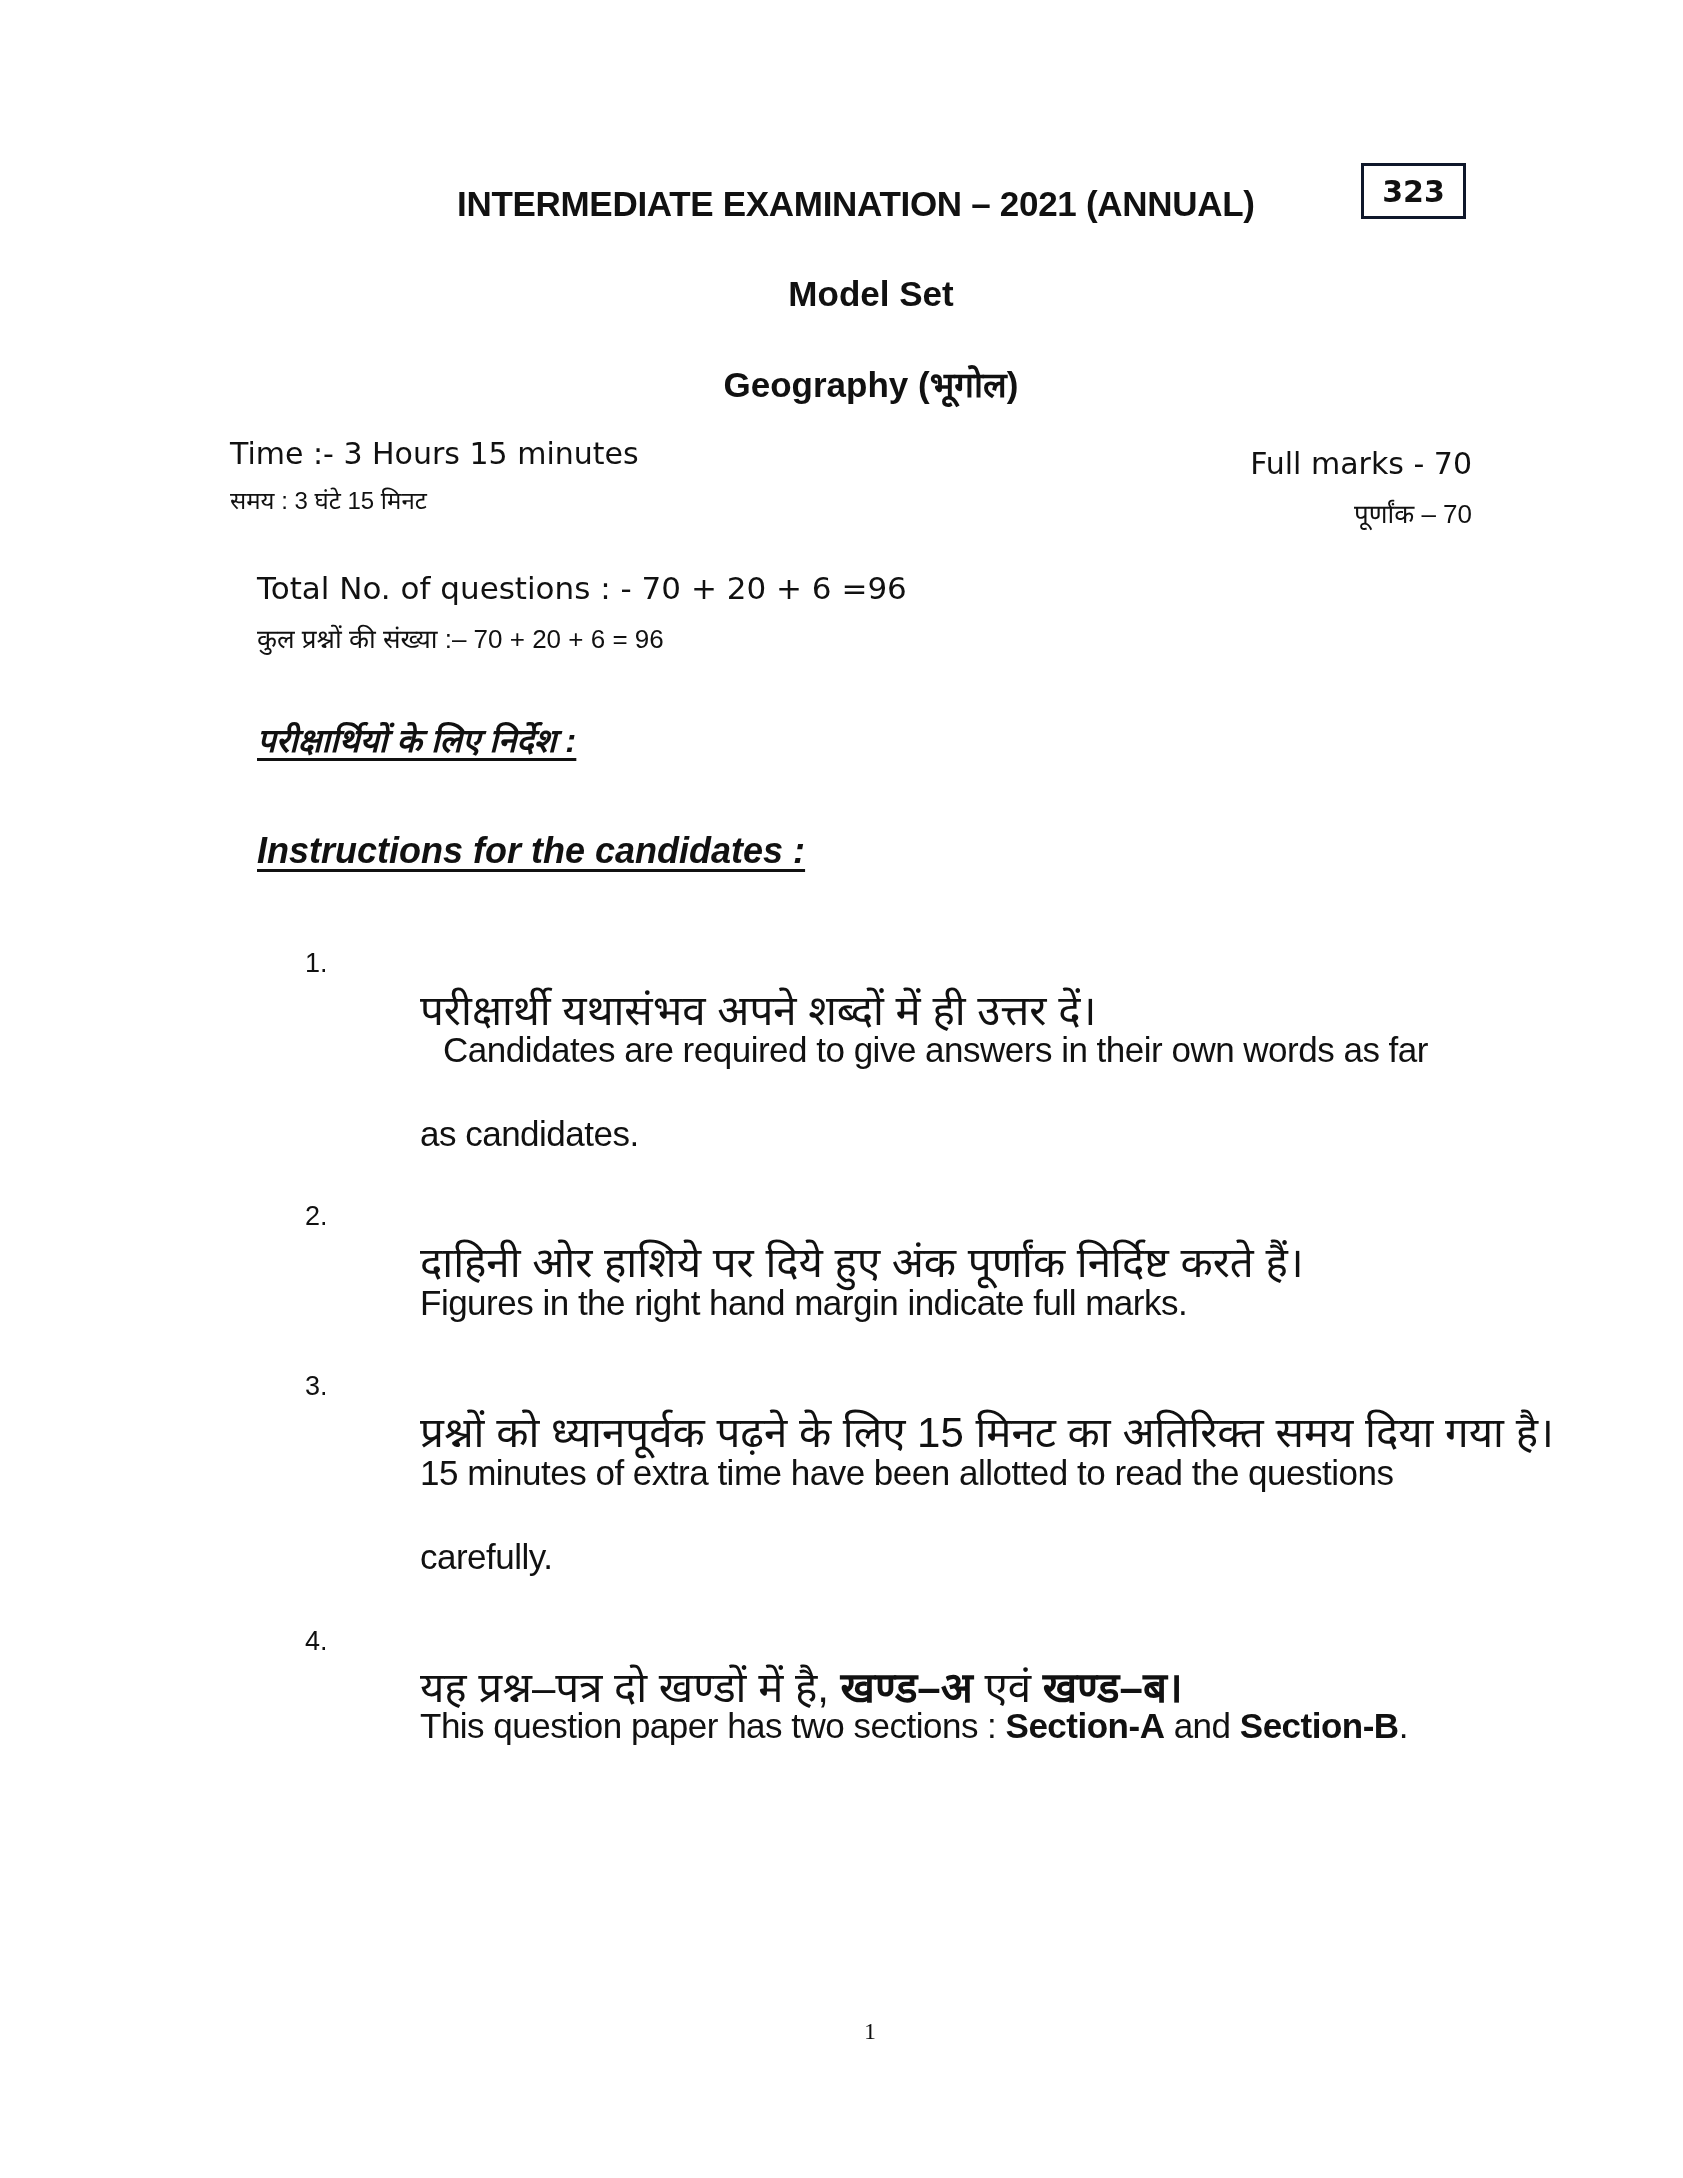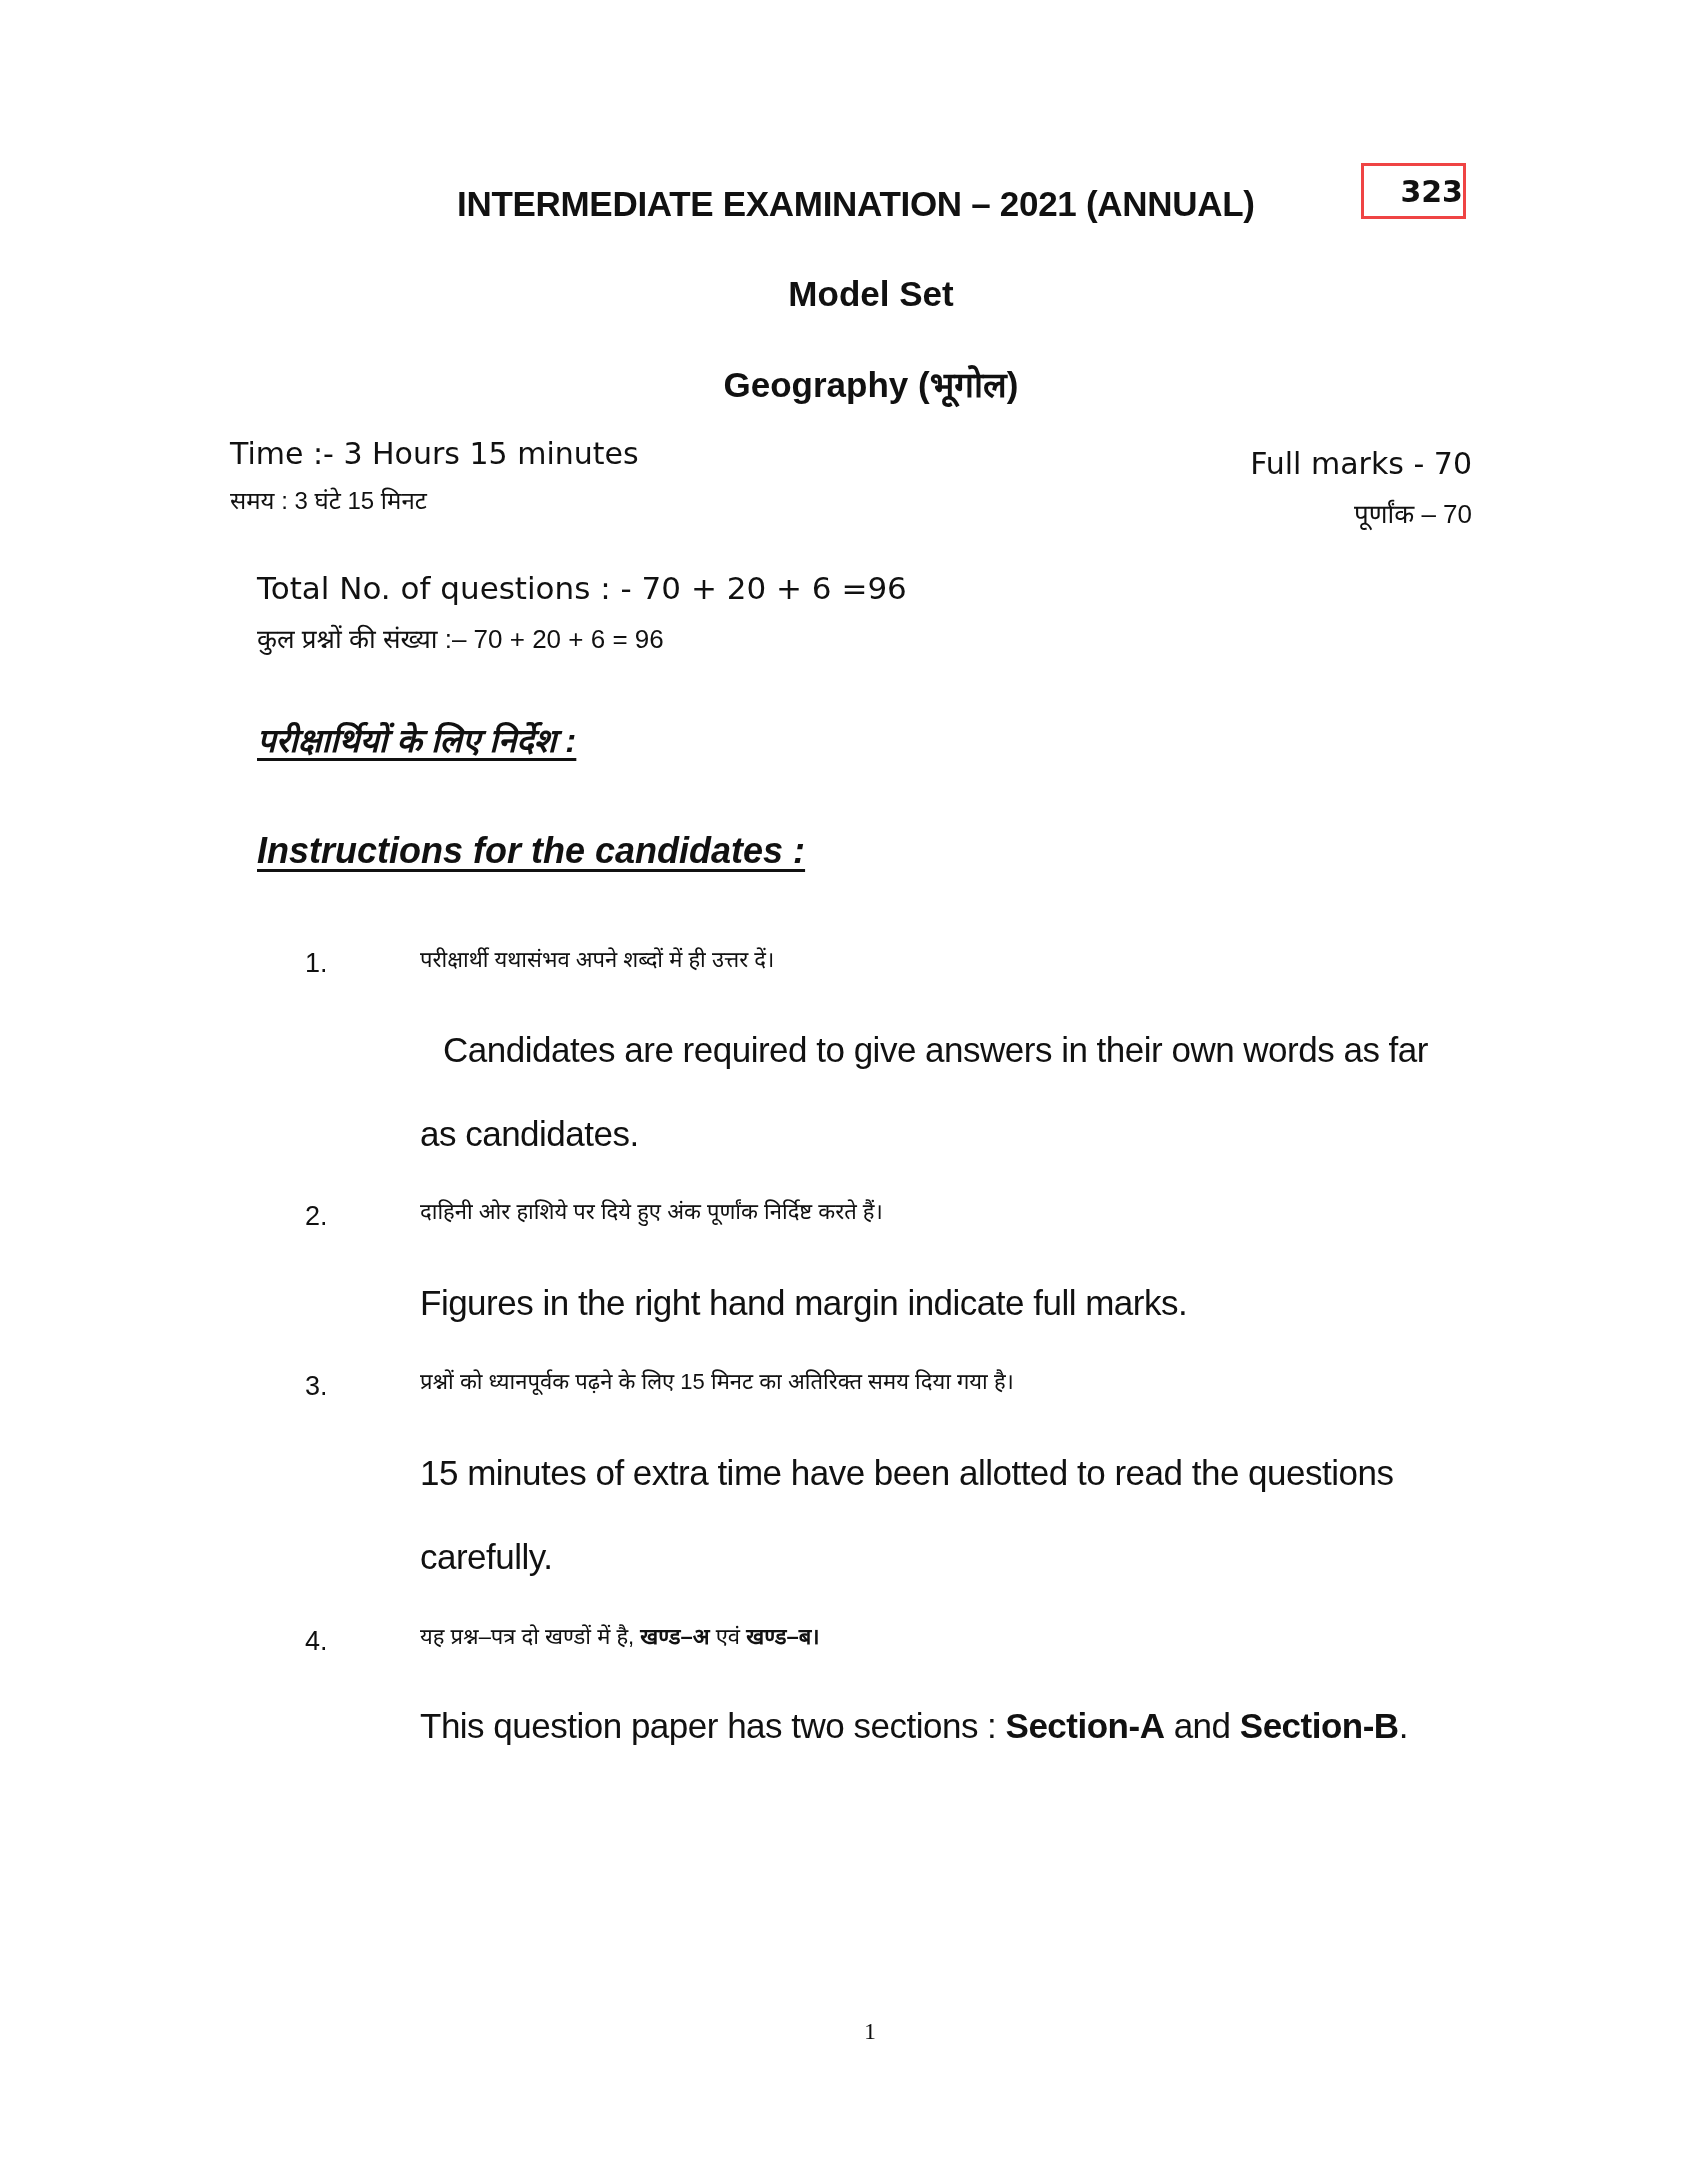--- a/index.html
+++ b/index.html
@@ -18,23 +18,23 @@
   .abs { position: absolute; white-space: nowrap; }
 
   .title {
     left: 457px; top: 184px;
     font-size: 35px; font-weight: bold;
     letter-spacing: -0.3px;
   }
   .code-box {
     left: 1361px; top: 163px;
     width: 105px; height: 56px;
-    border: 3px solid #ef4444;
+    border: 3px solid #0f172a;
     box-sizing: border-box;
-    display: flex; align-items: center; justify-content: flex-end;
+    display: flex; align-items: center; justify-content: center;
     font-size: 30px; font-weight: bold;
     font-family: "DejaVu Sans", sans-serif;
   }
   .model-set {
     left: 0; width: 1742px; top: 274px;
     text-align: center;
     font-size: 35px; font-weight: bold;
   }
   .subject {
     left: 0; width: 1742px; top: 360px;
@@ -79,21 +79,22 @@
     text-decoration: underline;
     text-underline-offset: 6px;
     text-decoration-thickness: 3px;
   }
   .num {
     left: 305px;
     font-size: 27px;
   }
   .hi-line {
     left: 420px;
-    font-size: 22px;
+    font-size: 42px;
+    margin-top: 37px;
   }
   .en-line {
     left: 420px;
     font-size: 35px;
     letter-spacing: -0.5px;
   }
   .page-num {
     left: 864px; top: 2018px;
     font-size: 24px;
     font-family: "Liberation Serif", serif;

